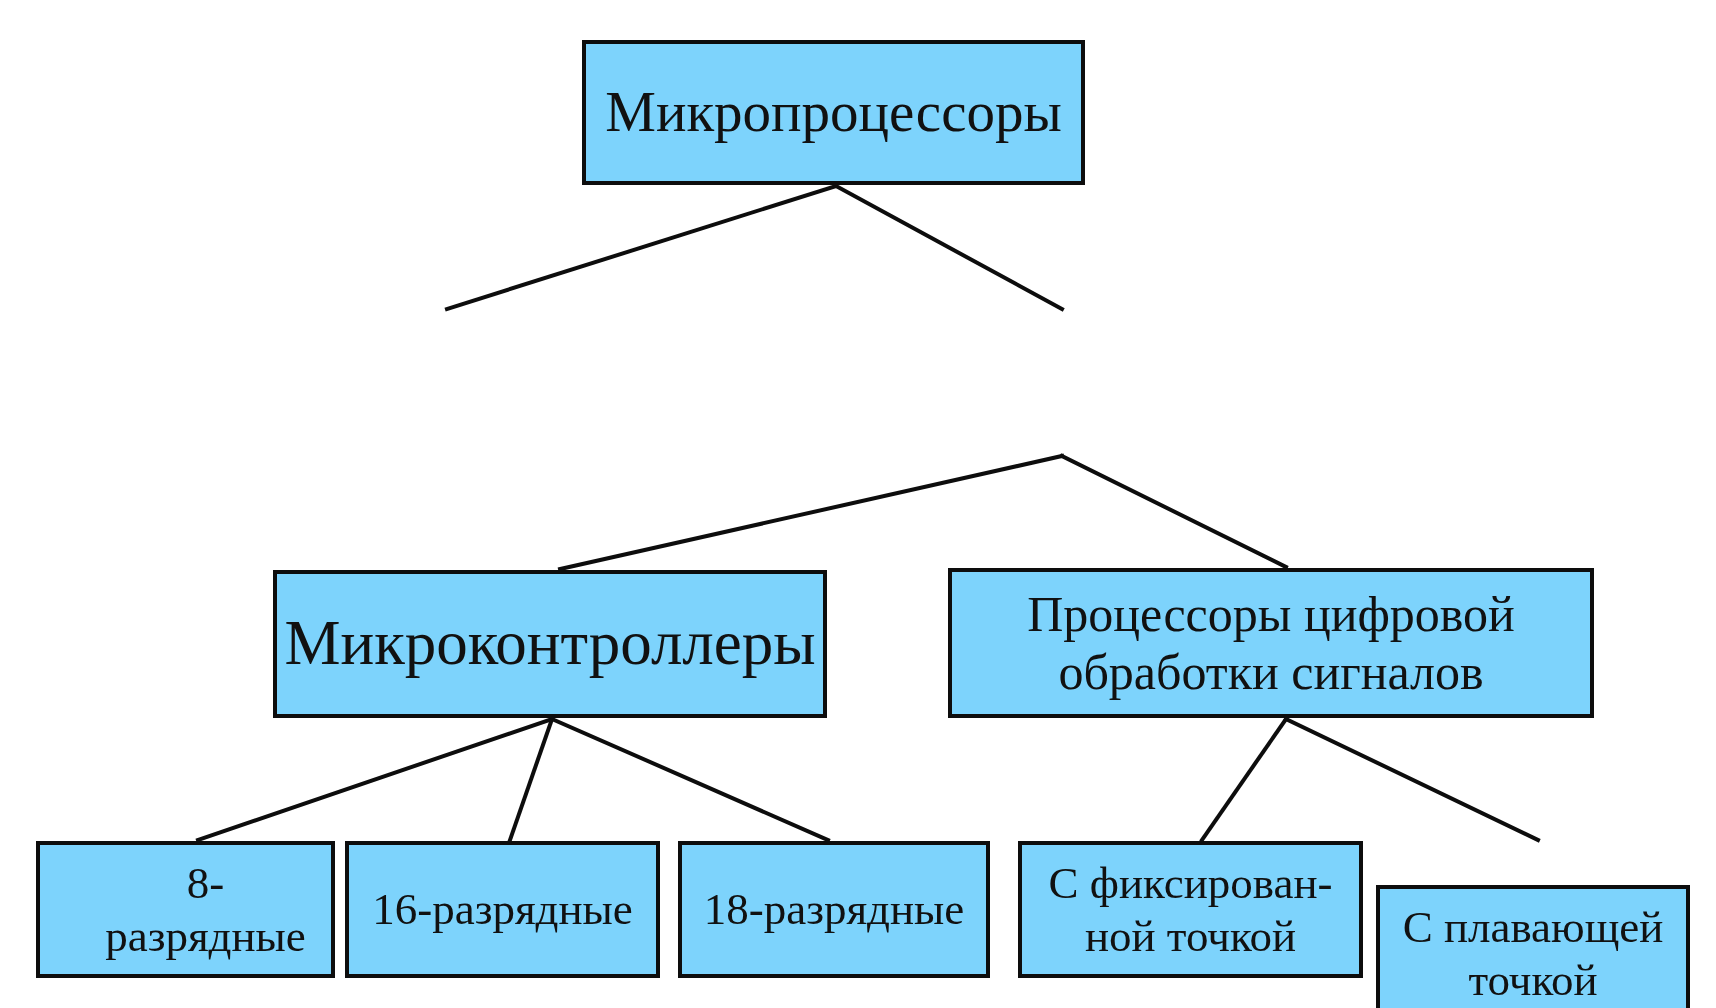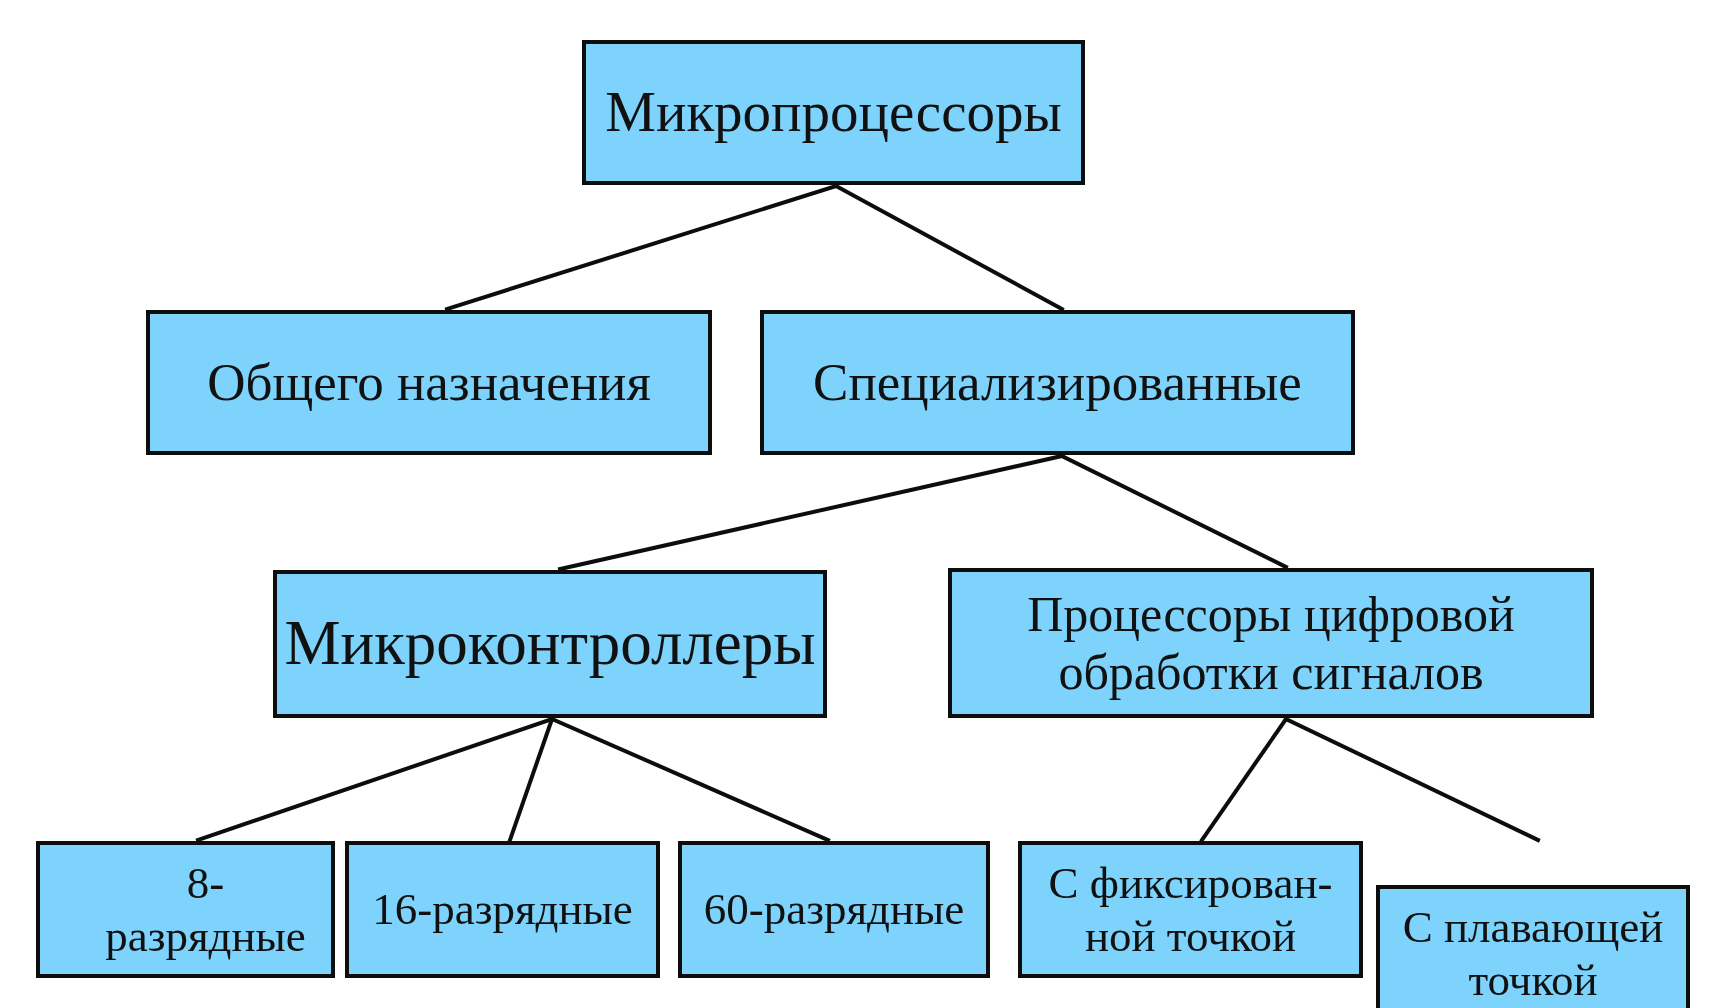--- a/index.html
+++ b/index.html
@@ -69,47 +69,41 @@
       <line x1="552" y1="719" x2="828" y2="840"></line>
       <line x1="1286" y1="719" x2="1202" y2="840"></line>
       <line x1="1286" y1="719" x2="1538" y2="840"></line>
     </g>
   </svg>
 
   <div class="node" id="n-root">
     <span class="label">Микропроцессоры</span>
   </div>
 
-  <div class="node" id="n-general">
-    <span class="label">Общего назначения</span>
-  </div>
 
-  <div class="node" id="n-special">
-    <span class="label">Специализированные</span>
-  </div>
 
   <div class="node" id="n-mcu">
     <span class="label">Микроконтроллеры</span>
   </div>
 
   <div class="node" id="n-dsp">
     <span class="label">Процессоры цифровой
 обработки сигналов</span>
   </div>
 
   <div class="node" id="n-b8">
     <span class="label">8-разрядные</span>
   </div>
 
   <div class="node" id="n-b16">
     <span class="label">16-разрядные</span>
   </div>
 
   <div class="node" id="n-b32">
-    <span class="label">60-разрядные</span>
+    <span class="label">18-разрядные</span>
   </div>
 
   <div class="node" id="n-fixed">
     <span class="label">С фиксирован-
 ной точкой</span>
   </div>
 
   <div class="node" id="n-float">
     <span class="label">С плавающей
 точкой</span>

